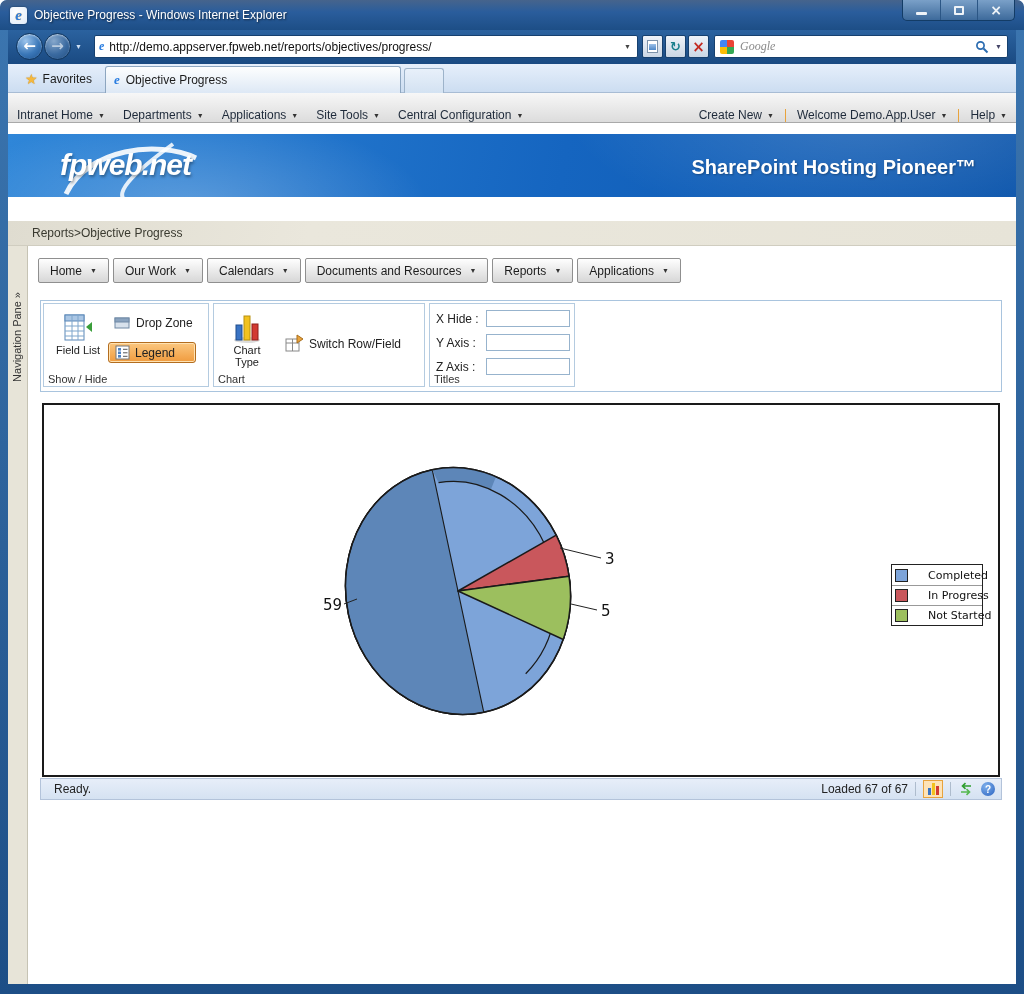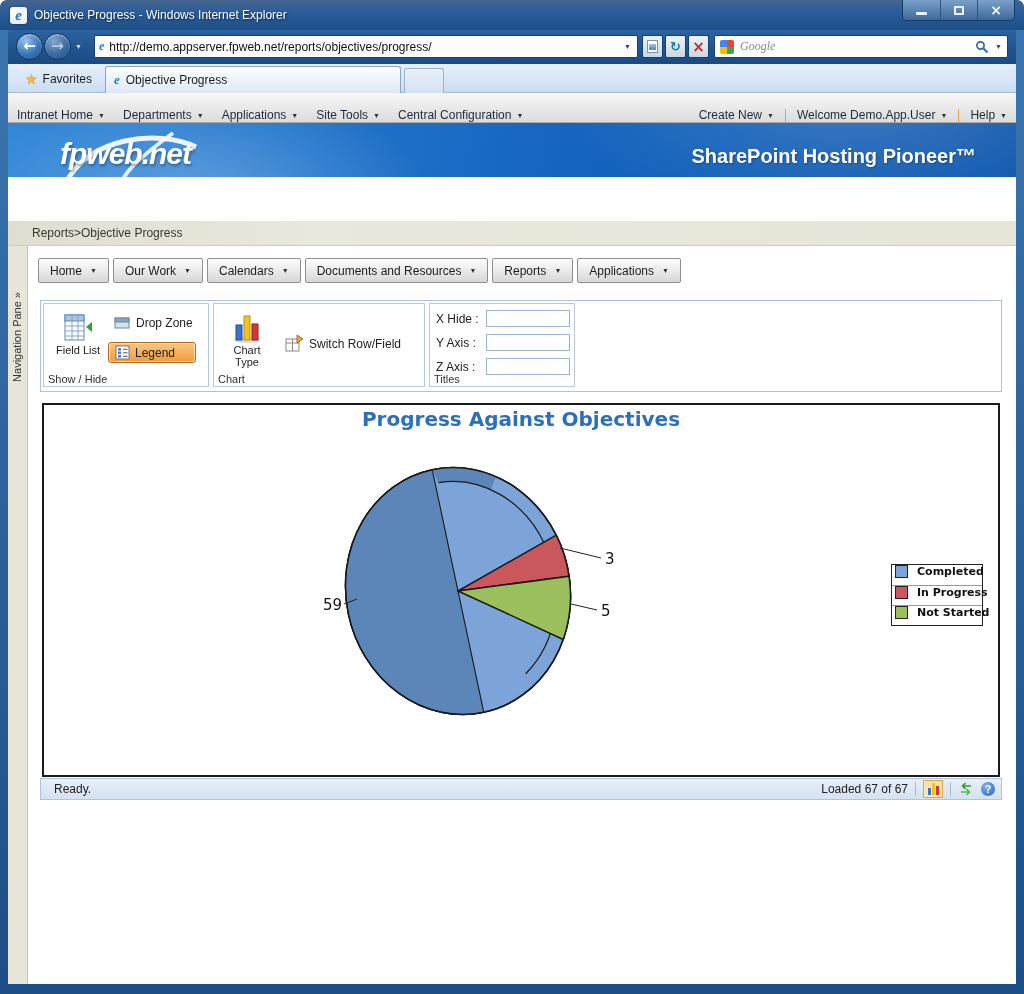--- a/index.html
+++ b/index.html
@@ -65,21 +65,21 @@
   .tab .mini-e{font:italic bold 13px "Liberation Serif",serif;color:#2a7de0;}
   
   .menubar{position:absolute;left:0;right:0;top:63px;height:30px;background:linear-gradient(#f7f7f7,#dcdcdc);
     border-bottom:1px solid #a9a9a9;display:flex;align-items:flex-end;font-size:12px;color:#1e2a3a;}
   .mitem{padding:0 9px;display:flex;align-items:center;gap:5px;white-space:nowrap;}
   .mitem .dd{font-size:7px;color:#333;}
   .mright{margin-left:auto;display:flex;align-items:center;}
   .mright .mitem{border-left:none;}
   .msep{width:1px;height:13px;background:#e8a33d;margin:0 2px;}
   
-  .banner{position:absolute;left:0;right:0;top:93px;height:54px;
+  .banner{position:absolute;left:0;right:0;top:104px;height:63px;
     background:radial-gradient(ellipse 400px 160px at 18% 120%,rgba(255,255,255,.25),rgba(255,255,255,0) 60%),
       radial-gradient(ellipse 500px 200px at 85% -40%,rgba(255,255,255,.18),rgba(255,255,255,0) 60%),
       linear-gradient(100deg,#2f86d8,#1565c0 55%,#0d56ac);overflow:hidden;}
   .logo{position:absolute;left:52px;top:14px;font:italic bold 30px "Liberation Sans",sans-serif;color:#fff;
     text-shadow:1px 2px 3px rgba(0,0,0,.35);letter-spacing:-1px;}
   .swoosh{position:absolute;left:40px;top:2px;}
   .tagline{position:absolute;right:40px;top:22px;color:#fff;font-weight:bold;font-size:20px;text-shadow:1px 1px 2px rgba(0,0,0,.3);}
   
   .sitebar{position:absolute;left:0;right:0;top:164px;height:27px;display:flex;align-items:center;
     background:linear-gradient(to right,#f4f4f4 0%,#e4e4e4 34%,#aeb6bf 47%,#55687d 56%,#3c4f63 100%);
@@ -124,21 +124,21 @@
   .trow{position:absolute;left:6px;display:flex;align-items:center;font-size:12px;color:#222;}
   .trow label{width:50px;}
   .trow input{width:84px;height:17px;border:1px solid #97b3cd;font-size:11px;padding:0 2px;}
   .updatebtn{position:absolute;left:5px;top:10px;width:42px;display:flex;flex-direction:column;align-items:center;gap:5px;
     font-size:12px;color:#222;}
   
   .chartbox{position:absolute;left:34px;top:157px;width:958px;height:374px;border:2px solid #1a1a1a;background:#fff;}
   .ctitle{position:absolute;left:0;right:0;top:2px;text-align:center;font:bold 20px "DejaVu Sans",sans-serif;}
   .chartsvg{position:absolute;left:0;top:0;}
   .legend{position:absolute;left:847px;top:159px;width:92px;background:#fff;border:1px solid #222;}
-  .lrow{display:flex;height:20px;padding-left:3px;border-top:1px solid #999;gap:9px;font-weight:bold;}
+  .lrow{display:flex;align-items:center;height:20px;padding-left:3px;border-top:1px solid #999;gap:20px;}
   .lrow:first-child{border-top:none;}
   .lswatch{width:13px;height:13px;border:1px solid #222;flex:none;}
   .lrow span{font-size:11px;color:#111;font-family:"DejaVu Sans",sans-serif;white-space:nowrap;}
   
   .statusbar{position:absolute;left:32px;top:532px;width:962px;height:22px;background:linear-gradient(#e7eef9,#d5e2f2);
     border:1px solid #b3c3da;display:flex;align-items:center;font-size:12px;color:#222;}
   .statusbar .ready{padding-left:13px;}
   .sright{margin-left:auto;display:flex;align-items:center;gap:7px;padding-right:6px;}
   .ssep{width:1px;height:14px;background:#aebccd;}
   .schartbox{width:20px;height:18px;border:1px solid #e8a33d;background:#fde3b8;display:flex;align-items:flex-end;
@@ -372,21 +372,20 @@
           <div class="trow" style="top:54px;justify-content:flex-end;">
             <label>Z Axis :</label>
             <input value="" style="">
           </div>
           <span class="glabel">Titles</span>
         </div>
 
       </div>
 
       <div class="chartbox">
-        <div class="ctitle" style="color: rgb(44, 111, 191);">Progress Against Objectives</div>
         <svg class="chartsvg" width="954" height="370" viewBox="0 0 954 370">
           <g transform="translate(414,186) rotate(-12)">
             <ellipse rx="112" ry="124" stroke="#1a1a1a" stroke-width="1.5" style="fill: rgb(125, 164, 217);"></ellipse>
             <path d="M0,-124 A112,124 0 0 0 0,124 Z" stroke="#1a1a1a" stroke-width="1.1" style="fill: rgb(93, 134, 184);"></path>
             <path d="M0,-124 A112,124 0 0 1 61,-104 L53,-92 A98,110 0 0 0 3.5,-110 Z" style="fill: rgb(93, 134, 184);"></path>
             <path d="M3.5,-110 A98,110 0 0 1 49,95" stroke="#1a1a1a" stroke-width="1.2" fill="none"></path>
             <ellipse rx="112" ry="124" fill="none" stroke="#1a1a1a" stroke-width="1.5"></ellipse>
             <path d="M0,0 L107.7,-34.2 A112,124 0 0 1 111.7,8.7 Z" stroke="#1a1a1a" stroke-width="1.5" stroke-linejoin="round" style="fill: rgb(201, 87, 92);"></path>
             <path d="M0,0 L111.7,8.7 A112,124 0 0 1 92.9,69.3 Z" stroke="#1a1a1a" stroke-width="1.5" stroke-linejoin="round" style="fill: rgb(156, 191, 94);"></path>
           </g>

